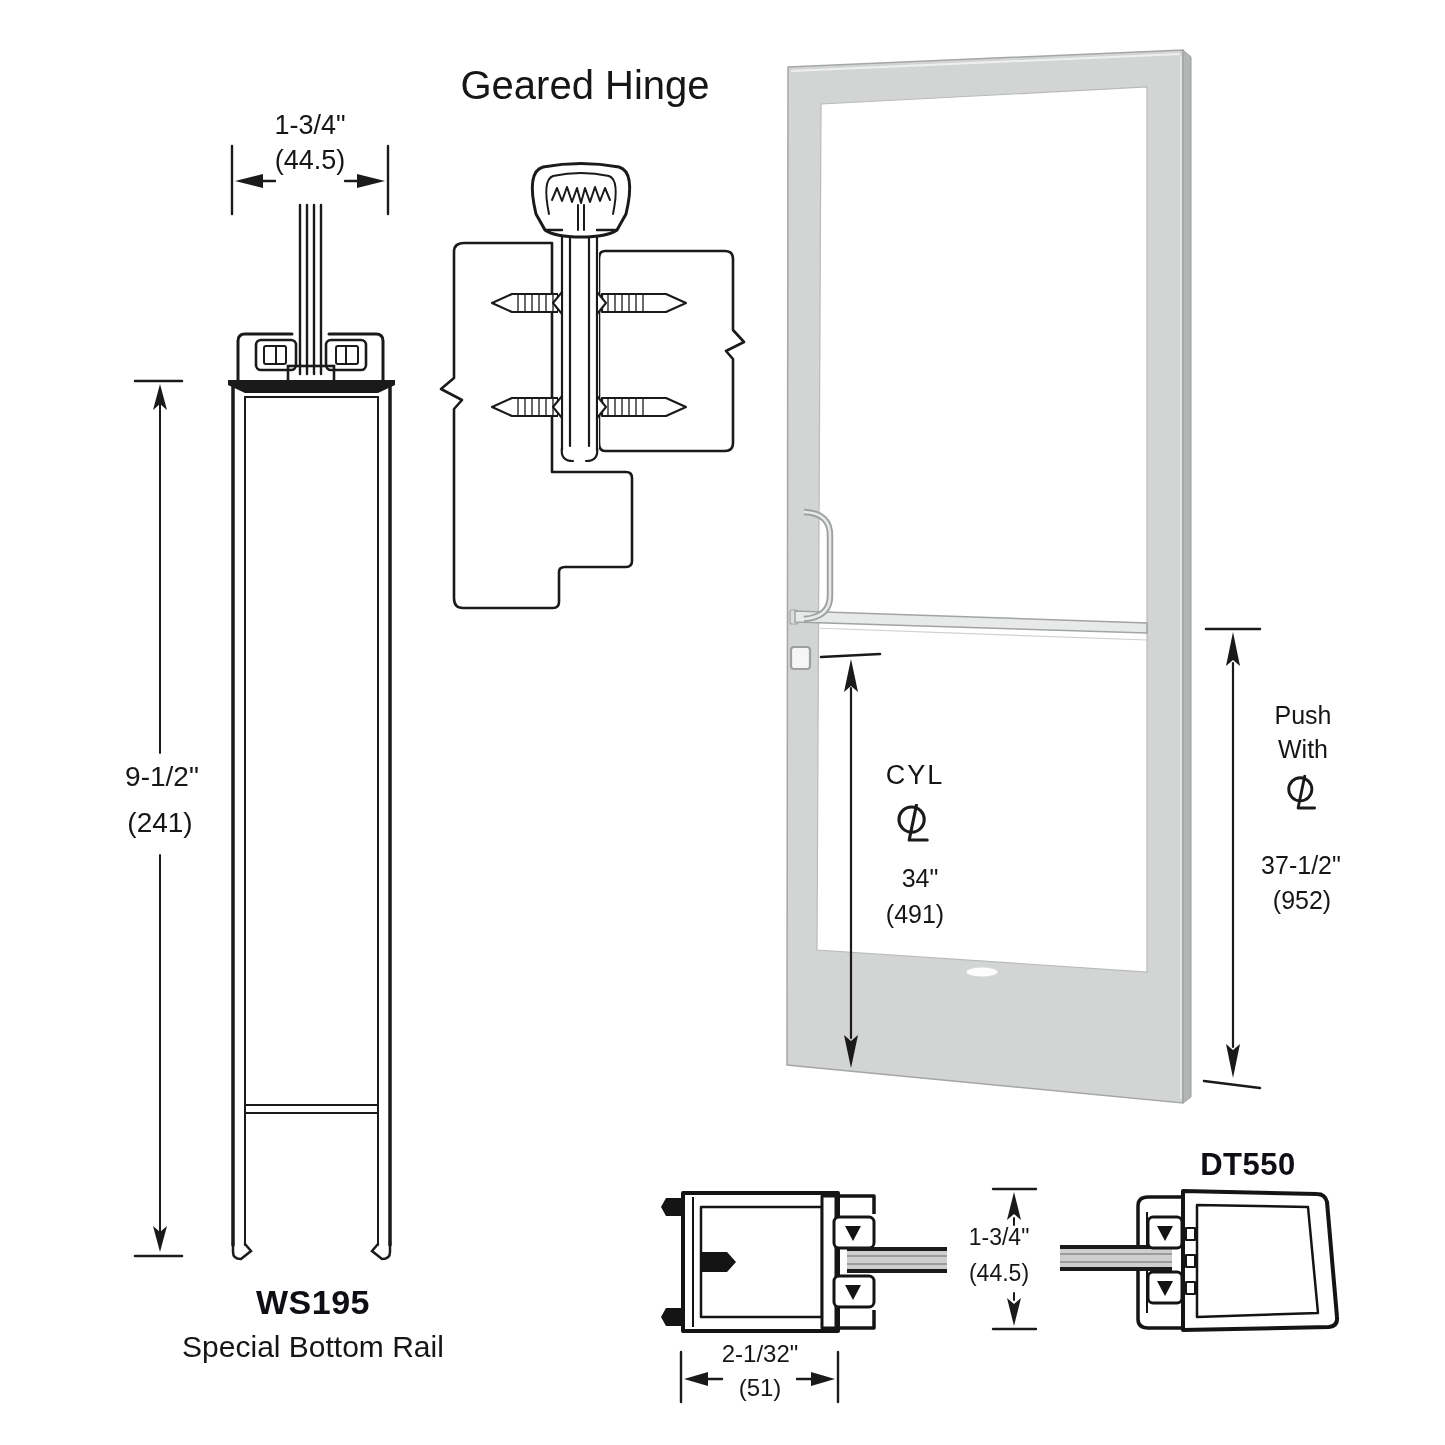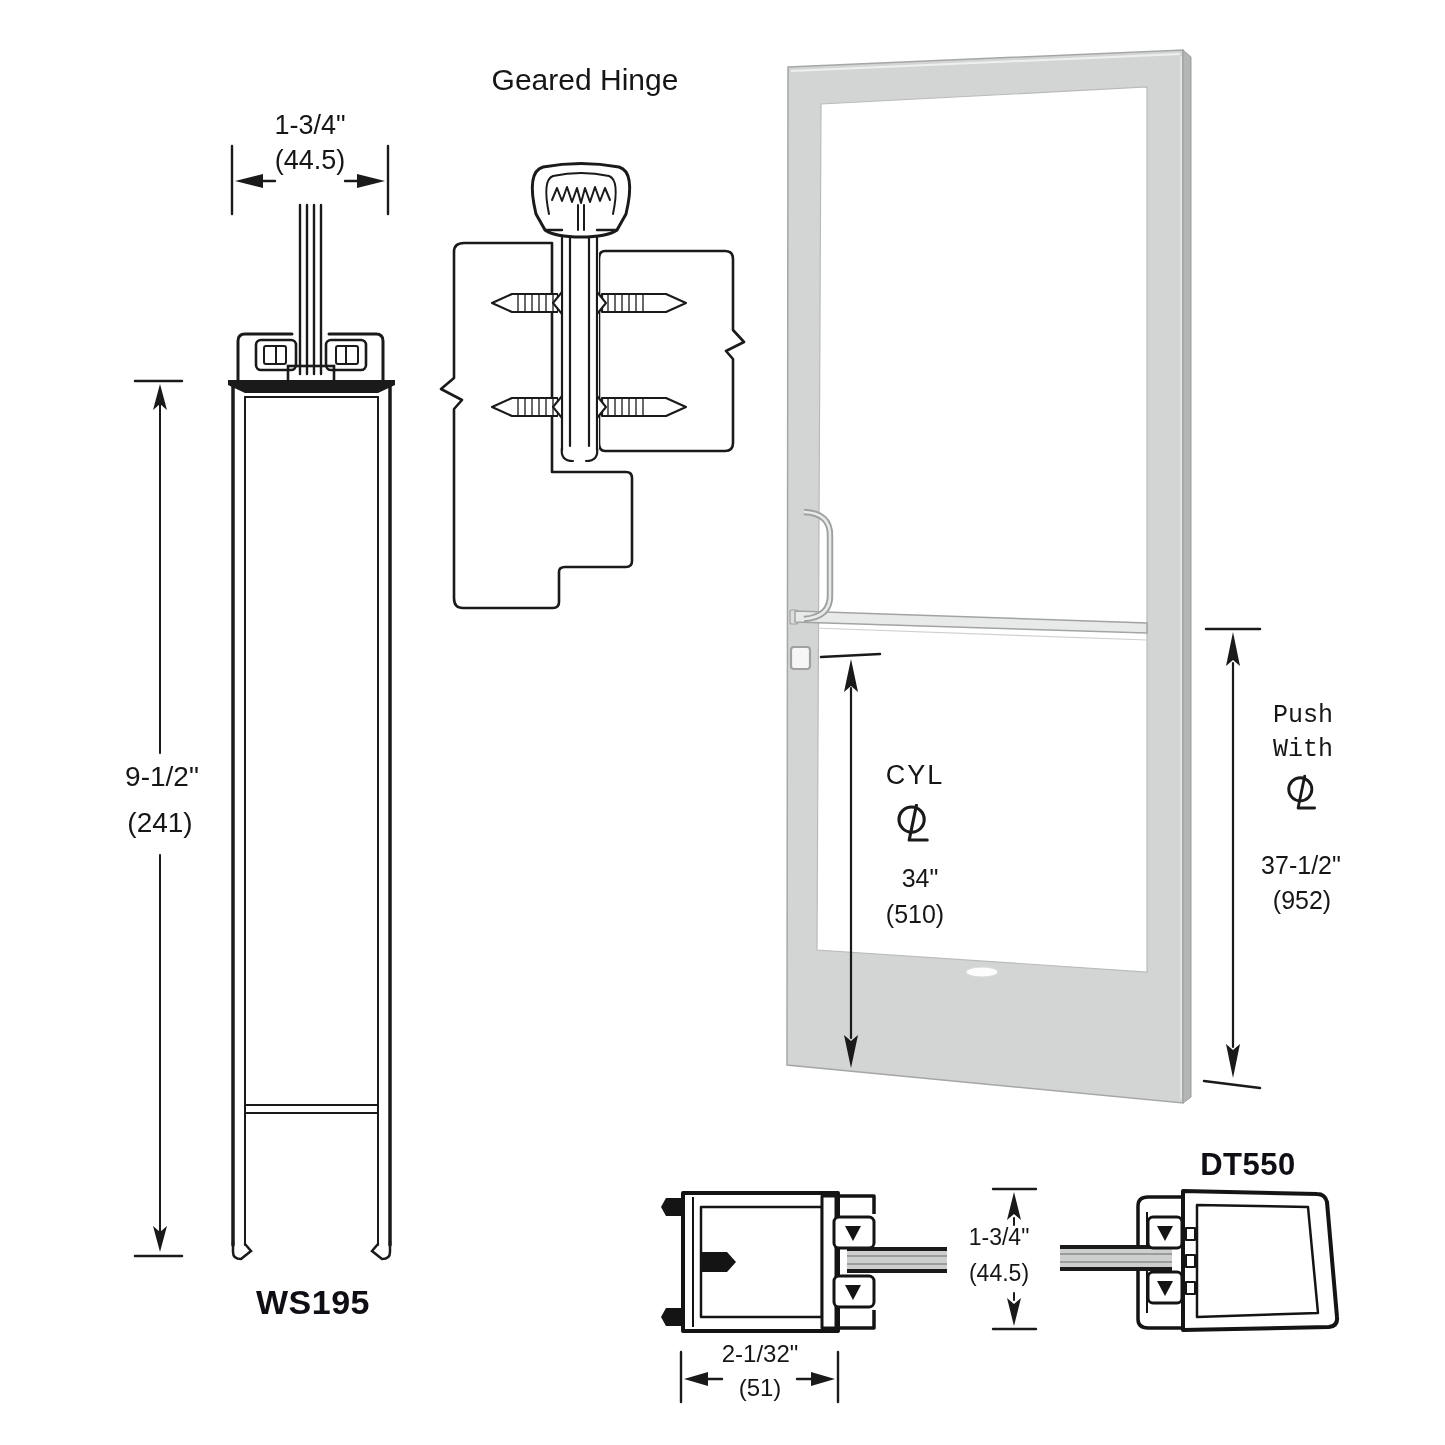--- a/index.html
+++ b/index.html
@@ -192,43 +192,44 @@
   <g stroke="#1a1a1a" fill="#1a1a1a" stroke-linecap="round">
     <path d="M993,1189 H1036" fill="none" stroke-width="2.4"></path>
     <path d="M993,1329 H1036" fill="none" stroke-width="2.4"></path>
     <polygon points="1014,1192 1007,1220 1014,1214 1021,1220" stroke="none"></polygon>
     <path d="M1014,1218 V1225" fill="none" stroke-width="2"></path>
     <polygon points="1014,1326 1007,1298 1014,1304 1021,1298" stroke="none"></polygon>
     <path d="M1014,1293 V1300" fill="none" stroke-width="2"></path>
   </g>
 </svg>
 
-  <div class="lbl" style="left:450px;top:62px;width:270px;font-size:30px;">
+  <div class="lbl" style="left:450px;top:62px;width:270px;font-size:40px;">
     <div>Geared Hinge</div>
   </div>
 
   <div class="lbl" style="left:230px;top:110px;width:160px;font-size:27px;">1-3/4"</div>
   <div class="lbl" style="left:230px;top:145px;width:160px;font-size:27px;">(44.5)</div>
 
   <div class="lbl" style="left:108px;top:760px;width:108px;font-size:28px;">9-1/2"</div>
   <div class="lbl" style="left:110px;top:806px;width:100px;font-size:28px;">(241)</div>
 
   <div class="lbl model" style="left:228px;top:1282px;width:170px;font-size:34px;">WS195</div>
   <div class="lbl" style="left:128px;top:1328px;width:370px;font-size:30px;line-height:1.27;">
+    <div>Special Bottom Rail</div>
   </div>
 
   <div class="lbl" style="left:870px;top:760px;width:90px;font-size:27px;letter-spacing:2px;">CYL</div>
   <svg class="cl-icon" style="left:896px;top:804px;" width="36" height="48" viewBox="0 0 30 40">
     <circle cx="13" cy="13" r="10.5" fill="none" stroke="#1a1a1a" stroke-width="2.6"></circle>
     <polyline points="17,1 11,30 26,30" fill="none" stroke="#1a1a1a" stroke-width="2.6" stroke-linecap="round" stroke-linejoin="round"></polyline>
   </svg>
   <div class="lbl" style="left:875px;top:864px;width:90px;font-size:25px;">34"</div>
-  <div class="lbl" style="left:869px;top:900px;width:92px;font-size:25px;">(510)</div>
-
-  <div class="lbl" style="left:1263px;top:699px;width:80px;font-size:25px;line-height:1.35;font-family:Liberation Mono, monospace;">
+  <div class="lbl" style="left:869px;top:900px;width:92px;font-size:25px;">(491)</div>
+
+  <div class="lbl" style="left:1263px;top:699px;width:80px;font-size:25px;line-height:1.35;">
     <div>Push</div>
     <div>With</div>
   </div>
   <svg class="cl-icon" style="left:1286px;top:774px;" width="33" height="46" viewBox="0 0 30 40">
     <circle cx="13" cy="13" r="10.5" fill="none" stroke="#1a1a1a" stroke-width="2.6"></circle>
     <polyline points="17,1 11,30 26,30" fill="none" stroke="#1a1a1a" stroke-width="2.6" stroke-linecap="round" stroke-linejoin="round"></polyline>
   </svg>
   <div class="lbl" style="left:1251px;top:851px;width:100px;font-size:25px;">37-1/2"</div>
   <div class="lbl" style="left:1261px;top:886px;width:82px;font-size:25px;">(952)</div>
 

